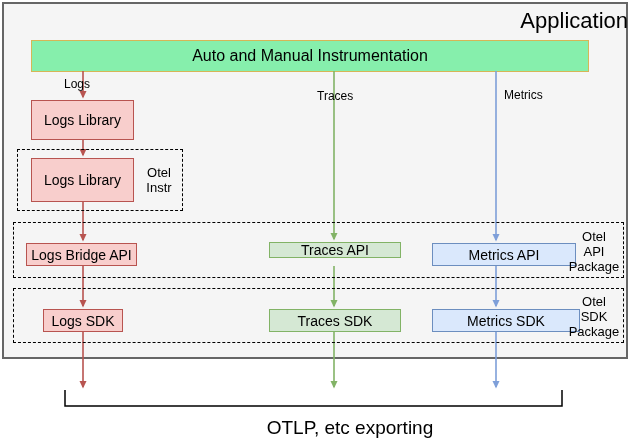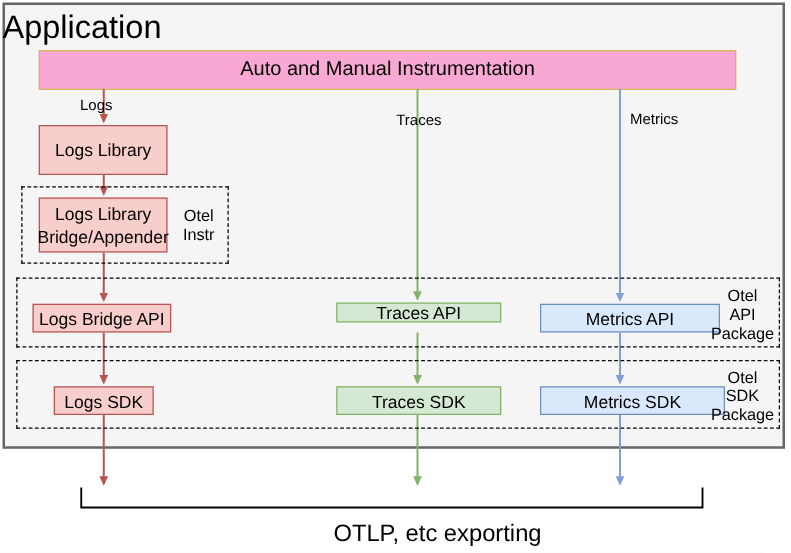--- a/index.html
+++ b/index.html
@@ -12,29 +12,29 @@
   .abs { position: absolute; }
 
   
   .app-box {
     left: 2px; top: 2px; width: 622px; height: 353px;
     background: #f5f5f5;
     border: 2px solid #666666;
   }
   .app-title {
     left: 2px; top: 6px; width: 626px;
-    text-align: left;
-    font-size: 26px;
+    text-align: right;
+    font-size: 22px;
     line-height: 30px;
   }
 
   
   .instr-bar {
     left: 31px; top: 40px; width: 556px; height: 30px;
-    background: #f9a8d4;
+    background: #86efac;
     border: 1px solid #d6b656;
     display: flex; align-items: center; justify-content: center;
     font-size: 16px;
   }
 
   
   .flow-label { font-size: 12px; line-height: 14px; }
   .lbl-logs    { left: 64px;  top: 77px; }
   .lbl-traces  { left: 317px; top: 89px; }
   .lbl-metrics { left: 478px; top: 88px; margin-left: 26px; }
@@ -138,21 +138,20 @@
 <div class="abs flow-label lbl-traces">Traces</div>
 <div class="abs flow-label lbl-metrics">Metrics</div>
 
 <div class="abs node red logs-library">
   <span>Logs Library</span>
 </div>
 
 <div class="abs group grp-instr"></div>
 <div class="abs node red logs-bridge-appender">
   <span>Logs Library</span>
-  <span>Bridge/Appender</span>
 </div>
 <div class="abs group-label lbl-instr">
   <div>Otel</div>
   <div>Instr</div>
 </div>
 
 <div class="abs group grp-api"></div>
 <div class="abs node red logs-bridge-api">
   <span>Logs Bridge API</span>
 </div>

